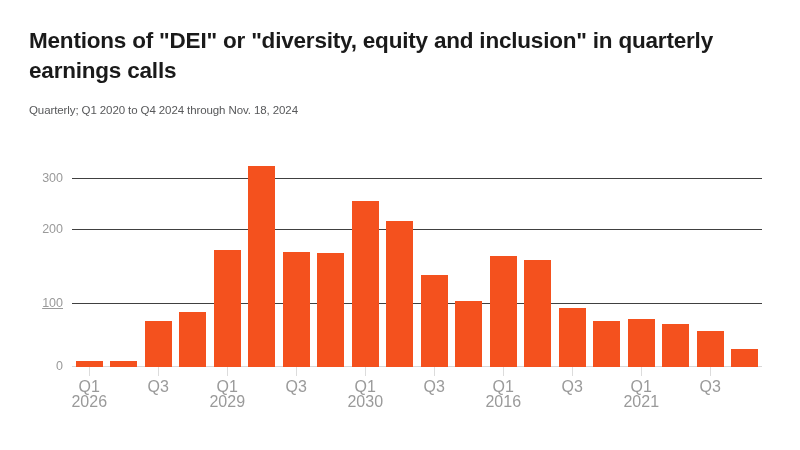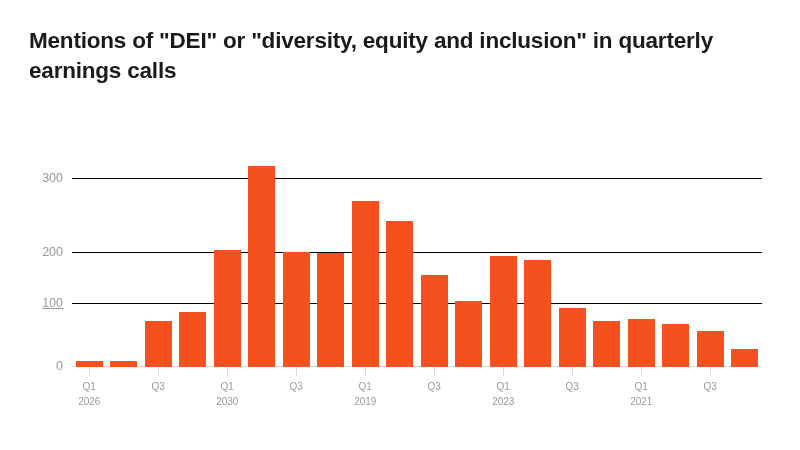--- a/index.html
+++ b/index.html
@@ -48,21 +48,21 @@
     left: 72px;
     top: 160px;
     width: 690px;
     height: 207px;
   }
   .gridline {
     position: absolute;
     left: 0;
     width: 690px;
     height: 1px;
-    background: #000000;
+    background: #404040;
   }
   .gridline.baseline {
     background: #d8d8d8;
   }
   .ytick-label {
     position: absolute;
     right: 100%;
     margin-right: 9px;
     transform: translateY(-50%);
     font-size: 12.5px;
@@ -94,47 +94,48 @@
     top: 0;
     width: 1px;
     height: 9px;
     background: #dcdcdc;
   }
   .xtick-label {
     position: absolute;
     top: 12px;
     transform: translateX(-50%);
     text-align: center;
-    font-size: 10px;
+    font-size: 16px;
     color: #9a9a9a;
     line-height: 15px;
     white-space: nowrap;
   }
   .xtick-label .yr {
     display: block;
   }
 </style>
 </head>
 <body>
 
 <div id="figure">
 
   <div id="header">
     <h1 id="chart-title">Mentions of "DEI" or "diversity, equity and inclusion" in quarterly earnings calls</h1>
+    <p id="chart-subtitle">Quarterly; Q1 2020 to Q4 2024 through Nov. 18, 2024</p>
   </div>
 
   <div id="plot-area">
     <div id="gridlines">
         <div class="gridline baseline" style="bottom: 0px;">
           <span class="ytick-label" style="top: 0px;">0</span>
         </div>
         <div class="gridline" style="bottom: 62.7273px;">
           <span class="ytick-label" style="top: 0px; text-decoration: underline;">100</span>
         </div>
-        <div class="gridline" style="bottom: 114px; margin-top: 42px;">
+        <div class="gridline" style="bottom: 137px; margin-top: 42px;">
           <span class="ytick-label" style="top: 0px;">200</span>
         </div>
         <div class="gridline" style="bottom: 188.182px;">
           <span class="ytick-label" style="top: 0px;">300</span>
         </div>
       </div>
     <div id="bars">
         <div class="bar" title="Q1 2020: 9" style="left: 3.795px; width: 26.91px; height: 5.64545px; background: rgb(244, 81, 30);"></div>
         <div class="bar" title="Q2 2020: 9" style="left: 38.295px; width: 26.91px; height: 5.64545px; background: rgb(244, 81, 30);"></div>
         <div class="bar" title="Q3 2020: 73" style="left: 72.795px; width: 26.91px; height: 45.7909px; background: rgb(244, 81, 30);"></div>
@@ -157,29 +158,29 @@
         <div class="bar" title="Q4 2024: 29" style="left: 659.295px; width: 26.91px; height: 18.1909px; background: rgb(244, 81, 30);"></div>
       </div>
   </div>
 
   <div id="xaxis">
       <div class="xtick-mark" style="left: 17.25px;"></div>
       <div class="xtick-label" style="left: 17.25px;"><span>Q1</span><span class="yr">2026</span></div>
       <div class="xtick-mark" style="left: 86.25px;"></div>
       <div class="xtick-label" style="left: 86.25px;"><span>Q3</span></div>
       <div class="xtick-mark" style="left: 155.25px;"></div>
-      <div class="xtick-label" style="left: 155.25px;"><span>Q1</span><span class="yr">2030</span></div>
+      <div class="xtick-label" style="left: 155.25px;"><span>Q1</span><span class="yr">2029</span></div>
       <div class="xtick-mark" style="left: 224.25px;"></div>
       <div class="xtick-label" style="left: 224.25px;"><span>Q3</span></div>
       <div class="xtick-mark" style="left: 293.25px;"></div>
-      <div class="xtick-label" style="left: 293.25px;"><span>Q1</span><span class="yr">2019</span></div>
+      <div class="xtick-label" style="left: 293.25px;"><span>Q1</span><span class="yr">2030</span></div>
       <div class="xtick-mark" style="left: 362.25px;"></div>
       <div class="xtick-label" style="left: 362.25px;"><span>Q3</span></div>
       <div class="xtick-mark" style="left: 431.25px;"></div>
-      <div class="xtick-label" style="left: 431.25px;"><span>Q1</span><span class="yr">2023</span></div>
+      <div class="xtick-label" style="left: 431.25px;"><span>Q1</span><span class="yr">2016</span></div>
       <div class="xtick-mark" style="left: 500.25px;"></div>
       <div class="xtick-label" style="left: 500.25px;"><span>Q3</span></div>
       <div class="xtick-mark" style="left: 569.25px;"></div>
       <div class="xtick-label" style="left: 569.25px;"><span>Q1</span><span class="yr">2021</span></div>
       <div class="xtick-mark" style="left: 638.25px;"></div>
       <div class="xtick-label" style="left: 638.25px;"><span>Q3</span></div>
     </div>
 
 </div>
 

